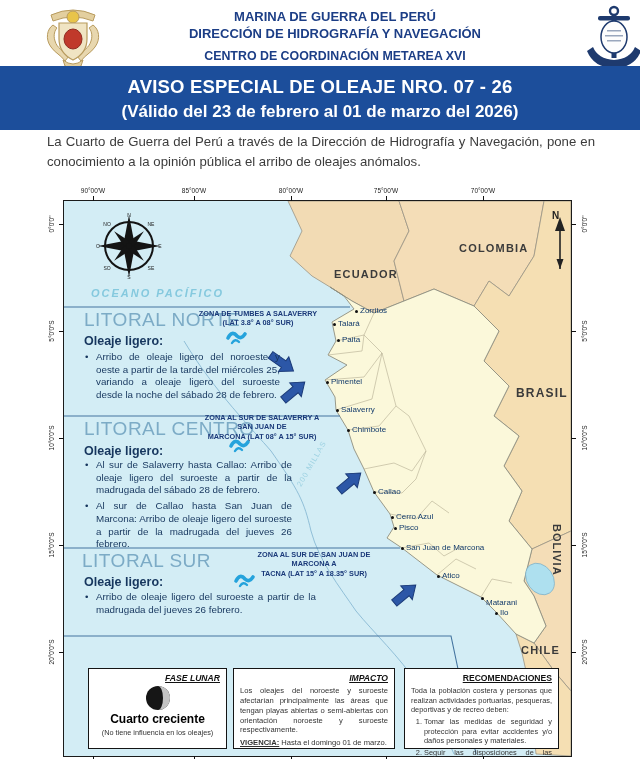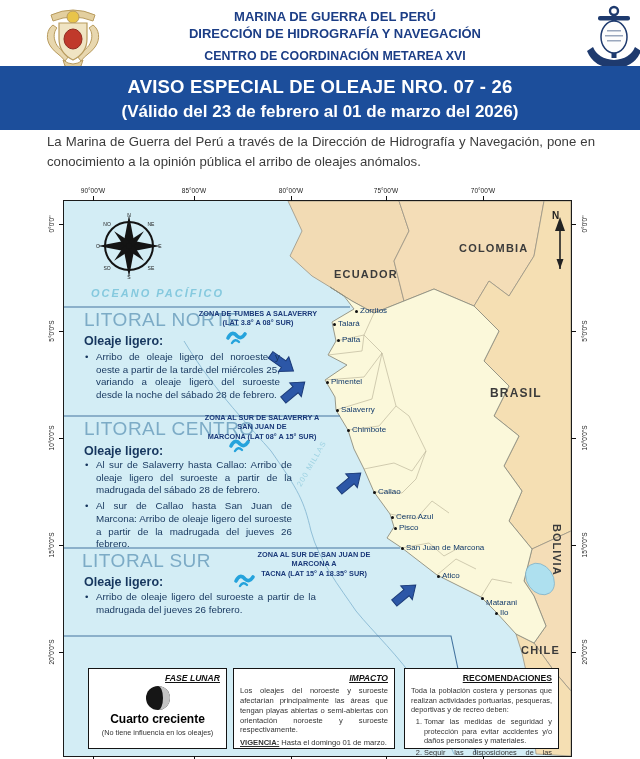--- a/index.html
+++ b/index.html
@@ -32,21 +32,21 @@
 
   .ocean-label{left:27px;top:86px;font-size:11px;font-style:italic;letter-spacing:2px;
                color:#85c9de;font-weight:bold;}
   .miles-label{left:222px;top:258px;font-size:7.5px;color:#9ed2e2;letter-spacing:1px;
                transform:rotate(-60deg);}
   .north-label{left:488px;top:9px;font-size:10px;font-weight:bold;color:#222;}
 
   .country{position:absolute;font-weight:bold;color:#3b3b3b;letter-spacing:1.2px;font-size:11px;}
   .c-ecuador{left:270px;top:55px;margin-top:12px;}
   .c-colombia{left:395px;top:41px;}
-  .c-brasil{left:426px;top:185px;font-size:12px;}
+  .c-brasil{left:452px;top:185px;font-size:12px;}
   .c-bolivia{left:487px;top:323px;writing-mode:vertical-rl;letter-spacing:1px;}
   .c-chile{left:457px;top:443px;}
 
   .sec-title{position:absolute;font-size:19px;color:#7cabc6;letter-spacing:0.5px;}
   .s0t{left:20px;top:108px}.s1t{left:20px;top:217px}.s2t{left:18px;top:349px}
   .zone{position:absolute;font-size:7.3px;font-weight:bold;color:#1b3a7a;text-align:center;line-height:1.3;}
   .z0{left:130px;top:108px;width:128px}
   .z1{left:136px;top:212px;width:124px}
   .z2{left:190px;top:349px;width:120px}
   .oleaje{position:absolute;font-size:12.5px;font-weight:bold;color:#16365e;}
@@ -124,21 +124,21 @@
       <rect x="20" y="31" width="18" height="1.5" fill="#9aa7bd"></rect>
       <rect x="22" y="36" width="14" height="1.5" fill="#9aa7bd"></rect>
     </svg>
   </div>
 
   <div class="banner" style="background: rgb(28, 78, 155);">
     <div class="b1">AVISO ESPECIAL DE OLEAJE NRO. 07 - 26</div>
     <div class="b2">(Válido del 23 de febrero al 01 de marzo del 2026)</div>
   </div>
 
-  <p class="intro">La Marina de Guerra del Perú a través de la Dirección de Hidrografía y Navegación, pone en conocimiento a la opinión pública el arribo de oleajes anómalos.</p>
+  <p class="intro">La Cuarto de Guerra del Perú a través de la Dirección de Hidrografía y Navegación, pone en conocimiento a la opinión pública el arribo de oleajes anómalos.</p>
 
   <div class="map">
 
     <svg class="base" width="507" height="555" viewBox="0 0 507 555">
 
       <g stroke="#9a9484" stroke-width="0.8">
         <path fill="#f2dbb4" d="M224,0 L238,30 L226,55 L248,75 L266,86 L288,100 L310,112 L340,100 L330,60 L345,30 L335,0 Z"></path>
         <path fill="#f4ddb7" d="M335,0 L345,30 L330,60 L340,100 L370,88 L410,105 L425,80 L445,95 L470,55 L480,0 Z"></path>
         <path fill="#f5dfb3" d="M410,105 L425,80 L445,95 L470,55 L480,0 L507,0 L507,330 L468,348 L445,320 L458,290 L440,265 L455,235 L430,215 L445,185 L420,160 L435,130 Z"></path>
         <path fill="#f4ddb7" d="M470,442 L482,425 L470,395 L460,380 L468,348 L507,330 L507,490 L490,470 Z"></path>

